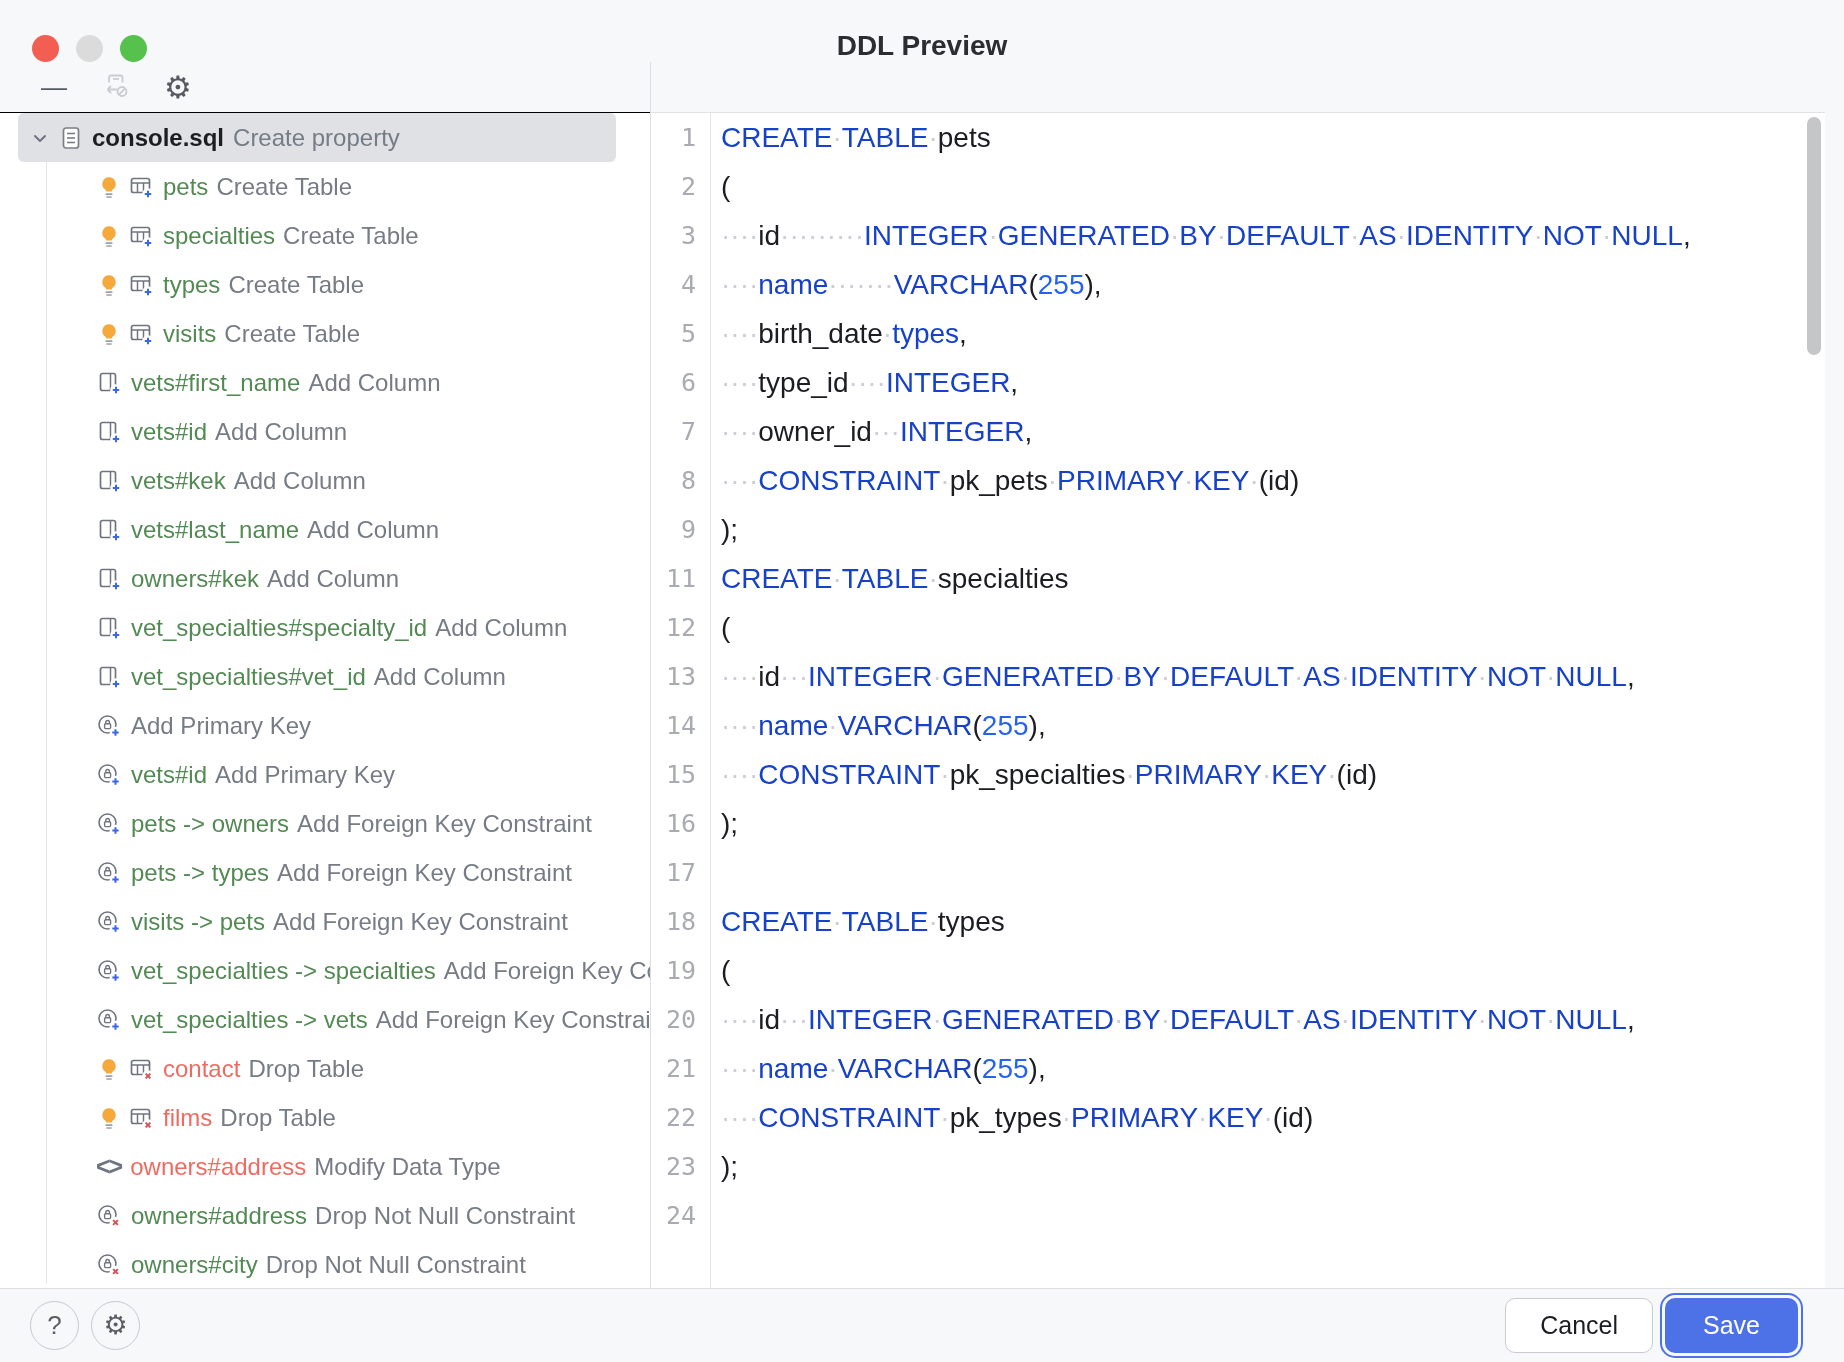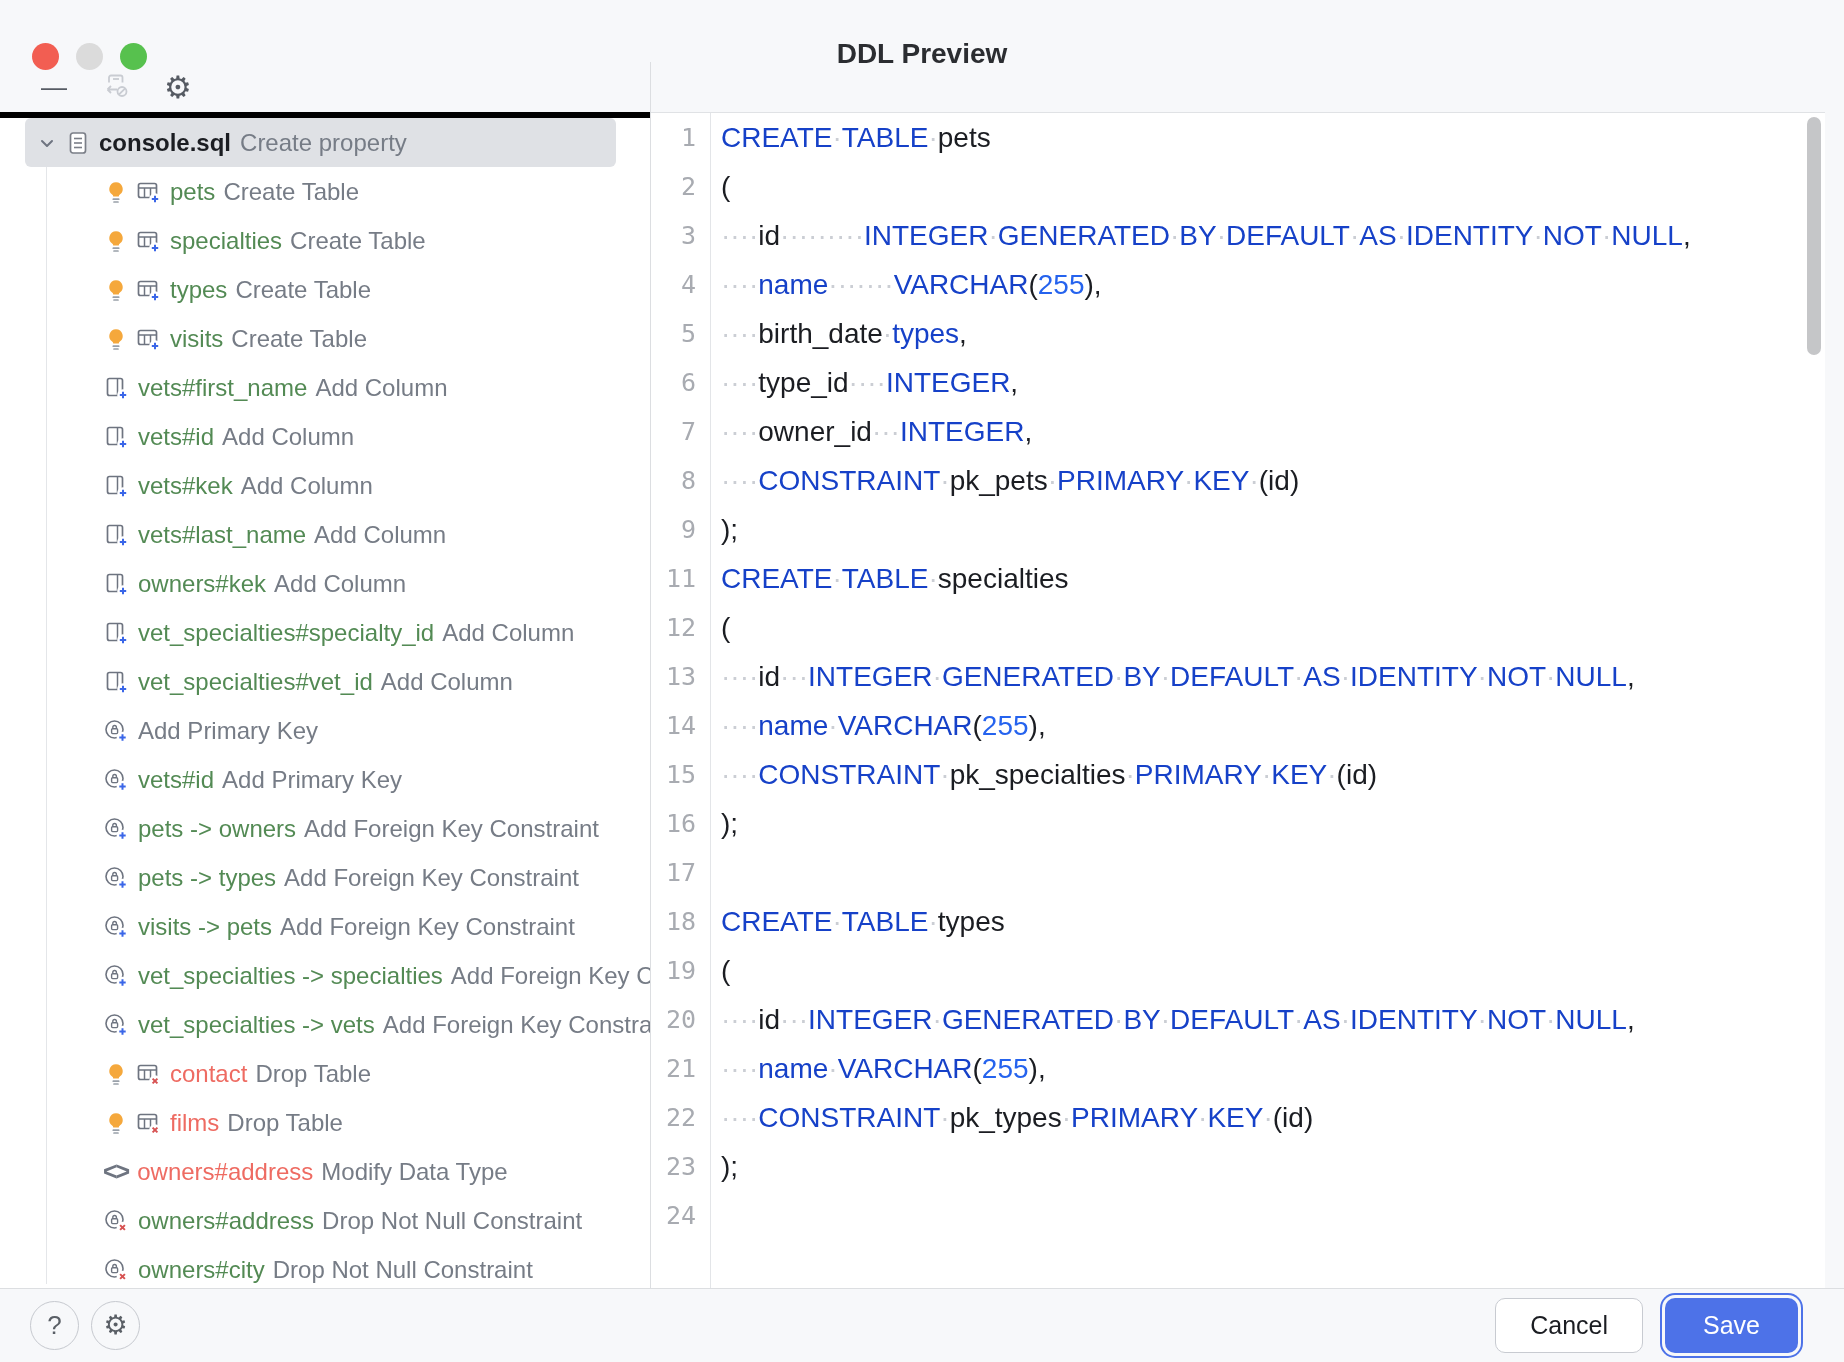--- a/index.html
+++ b/index.html
@@ -4,42 +4,42 @@
 <style>
   html,body{margin:0;padding:0;}
   body{
     width:1844px;height:1362px;position:relative;overflow:hidden;
     background:#F7F8FA;font-family:"Liberation Sans",sans-serif;
     -webkit-font-smoothing:antialiased;
   }
   .window{position:absolute;inset:0;}
 
   
-  .titlebar{position:absolute;top:16px;left:0;right:0;height:62px;padding-left:8px;}
+  .titlebar{position:absolute;top:8px;left:0;right:0;height:62px;padding-left:8px;}
   .traffic{position:absolute;top:27px;left:32px;display:flex;gap:17px;}
   .tl{width:27px;height:27px;border-radius:50%;display:inline-block;}
   .tl-close{background:#F25E52;}
   .tl-min{background:#DBDBDB;}
   .tl-zoom{background:#57C14E;}
   .title{position:absolute;top:22px;left:0;width:100%;text-align:center;
     font-size:28px;font-weight:700;color:#2B2D31;}
 
   
   .content{position:absolute;top:62px;left:0;right:0;bottom:74px;}
   .divider{position:absolute;top:0;bottom:0;left:650px;width:1px;background:#DCDEE1;}
 
   .left-panel{position:absolute;top:0;left:0;bottom:0;width:650px;}
   .toolbar{position:absolute;top:0;left:0;right:0;height:50px;display:flex;align-items:center;padding-left:36px;gap:26px;}
   .tbtn{display:flex;align-items:center;justify-content:center;width:36px;height:36px;cursor:pointer;}
   .minus-glyph{font-size:26px;color:#565B63;line-height:1;}
   .gear-glyph{font-size:31px;color:#565B63;line-height:1;}
   .gear-glyph.small{font-size:27px;color:#5A5F66;}
 
   .tree{position:absolute;top:50px;left:0;right:0;bottom:0;background:#FFFFFF;
-    border-top:6px solid #000000;overflow:hidden;padding-left:7px;}
+    border-top:1px solid #000000;overflow:hidden;}
   .guide{position:absolute;left:46px;top:49px;bottom:4px;width:1px;background:#E4E6E9;}
   .row{height:49px;display:flex;align-items:center;font-size:24px;white-space:nowrap;position:relative;}
   .row.sel{background:var(--sel);border-radius:6px;margin:0 34px 0 18px;padding-left:10px;}
   .child{padding-left:96px;}
   .ticon{width:26px;height:26px;flex:none;margin-right:9px;display:flex;align-items:center;justify-content:center;}
   .ticon.bulb{margin-right:6px;}
   .ticon.chev{width:24px;margin-right:6px;}
   .ticon.file{margin-right:8px;}
   .angle{color:#6E7480;font-weight:700;font-size:25px;margin-right:9px;letter-spacing:-2px;flex:none;}
   .rname{font-weight:700;color:#1B1D22;margin-right:9px;}
@@ -69,21 +69,21 @@
   
   .footer{position:absolute;left:0;right:0;bottom:0;height:74px;background:#F7F8FA;
     border-top:1px solid #DCDEE1;display:flex;align-items:center;
     padding:0 26px 0 30px;box-sizing:border-box;gap:12px;}
   .circle{width:49px;height:49px;border-radius:50%;border:1.5px solid #C6C9CF;
     background:transparent;color:#5A5F66;font-size:26px;font-family:"Liberation Sans",sans-serif;
     display:flex;align-items:center;justify-content:center;cursor:pointer;padding:0;}
   .spacer{flex:1;}
   .btn{height:55px;border-radius:10px;font-size:25px;font-family:"Liberation Sans",sans-serif;
     display:flex;align-items:center;justify-content:center;cursor:pointer;box-sizing:border-box;}
-  .btn.cancel{background:#FFFFFF;border:1.5px solid #C8CBD1;color:#1B1D22;padding:0 34px;margin-right:10px;}
+  .btn.cancel{background:#FFFFFF;border:1.5px solid #C8CBD1;color:#1B1D22;padding:0 34px;margin-right:0;}
   .btn.save{background:var(--accent);border:none;color:#FFFFFF;padding:15px 38px;
     box-shadow:0 0 0 3px #F7F8FA,0 0 0 5px var(--accent);margin-right:20px;}
 </style>
 </head>
 <body>
 
 <div class="window">
 
   <div class="titlebar">
     <div class="traffic">

